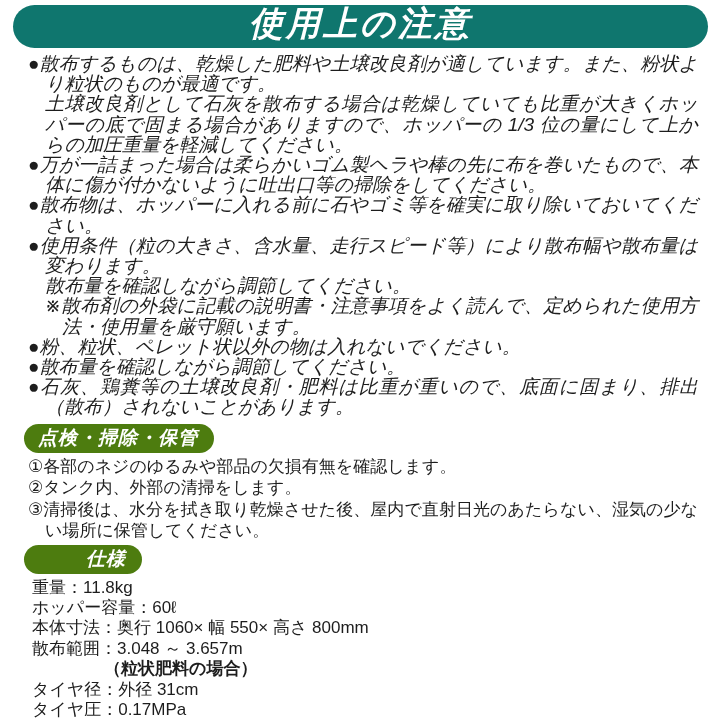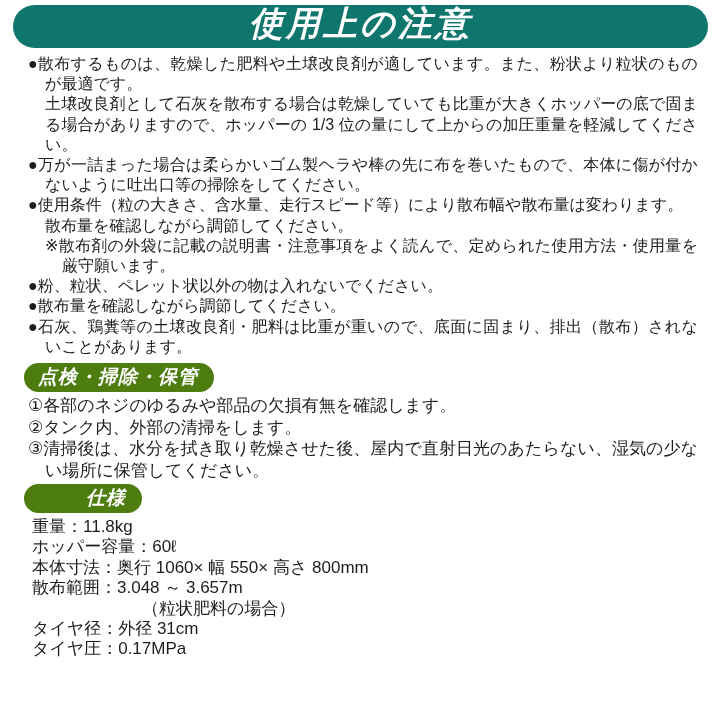--- a/index.html
+++ b/index.html
@@ -31,23 +31,24 @@
     font-weight: bold;
     font-style: italic;
     font-size: 34px;
     letter-spacing: 3px;
     transform: translateY(-1px);
   }
 
   
   .usage {
     margin: 6px 22px 0 28px;
-    font-size: 16px;
+    font-size: 19px;
     line-height: 20.2px;
     text-align: justify;
+    font-style: italic;
   }
   .para-bullet { padding-left: 17px; text-indent: -17px; }
   .para-plain  { margin-left: 17px; }
   .para-note   { margin-left: 17px; padding-left: 17px; text-indent: -17px; }
 
   
   .badge-row-inspection { margin: 6px 0 0 24px; }
   .badge-row-specs      { margin: 3px 0 0 24px; }
   .badge {
     display: inline-block;
@@ -74,33 +75,34 @@
     text-align: justify;
   }
   .insp-item { padding-left: 17px; text-indent: -17px; }
 
   
   .specs {
     margin: 4px 22px 0 32px;
     font-size: 17px;
     line-height: 20.4px;
   }
-  .spec-row-indent { margin-left: 110px; }
+  .spec-row-indent { margin-left: 72px; font-weight: bold; }
 </style>
 </head>
 <body>
 
 <div class="banner">
   <span class="banner-title">使用上の注意</span>
 </div>
 
 <div class="usage">
   <div class="para-bullet">●散布するものは、乾燥した肥料や土壌改良剤が適しています。また、粉状より粒状のものが最適です。</div>
   <div class="para-plain">土壌改良剤として石灰を散布する場合は乾燥していても比重が大きくホッパーの底で固まる場合がありますので、ホッパーの 1/3 位の量にして上からの加圧重量を軽減してください。</div>
   <div class="para-bullet">●万が一詰まった場合は柔らかいゴム製ヘラや棒の先に布を巻いたもので、本体に傷が付かないように吐出口等の掃除をしてください。</div>
+  <div class="para-bullet">●散布物は、ホッパーに入れる前に石やゴミ等を確実に取り除いておいてください。</div>
   <div class="para-bullet">●使用条件（粒の大きさ、含水量、走行スピード等）により散布幅や散布量は変わります。</div>
   <div class="para-plain">散布量を確認しながら調節してください。</div>
   <div class="para-note">※散布剤の外袋に記載の説明書・注意事項をよく読んで、定められた使用方法・使用量を厳守願います。</div>
   <div class="para-bullet">●粉、粒状、ペレット状以外の物は入れないでください。</div>
   <div class="para-bullet">●散布量を確認しながら調節してください。</div>
   <div class="para-bullet">●石灰、鶏糞等の土壌改良剤・肥料は比重が重いので、底面に固まり、排出（散布）されないことがあります。</div>
 </div>
 
 <div class="badge-row-inspection">
   <span class="badge">点検・掃除・保管</span>

